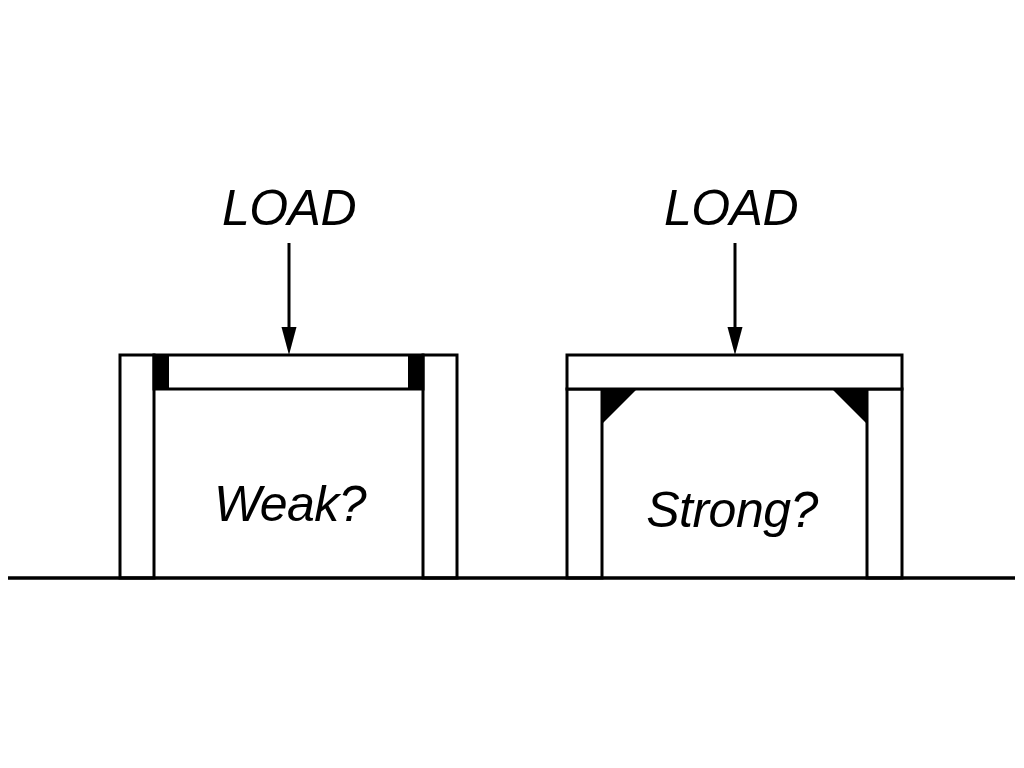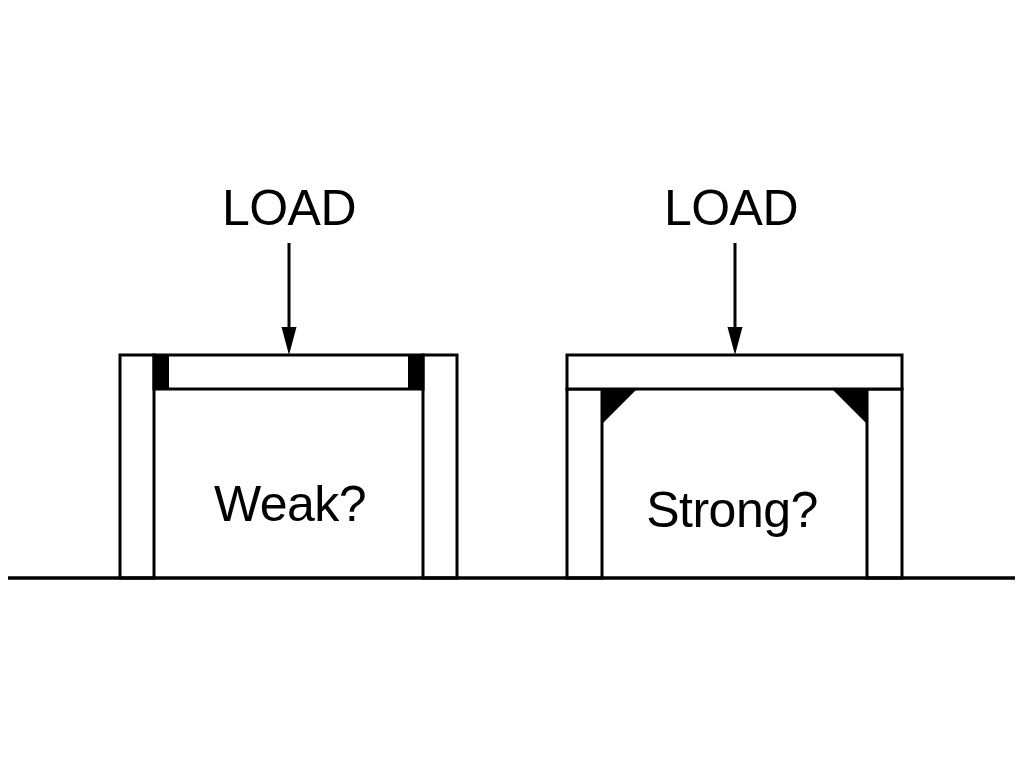--- a/index.html
+++ b/index.html
@@ -7,20 +7,21 @@
   html, body {
     width: 1024px; height: 768px;
     background: var(--paper);
     font-family: "Liberation Sans", sans-serif;
     overflow: hidden;
   }
   .stage {
     position: relative;
     width: 1024px; height: 768px;
     background: var(--paper);
+    font-style: italic;
   }
   svg { display: block; width: 1024px; height: 768px; }
   .outlined { fill: var(--paper); stroke: var(--ink); stroke-width: 3; }
   .solid    { fill: var(--ink); stroke: none; }
   .line     { stroke: var(--ink); stroke-width: 3; fill: none; }
   .ground   { stroke: var(--ink); stroke-width: 3.5; fill: none; }
   text {
     fill: var(--ink);
     font-family: "Liberation Sans", sans-serif;
     font-size: 50px;

